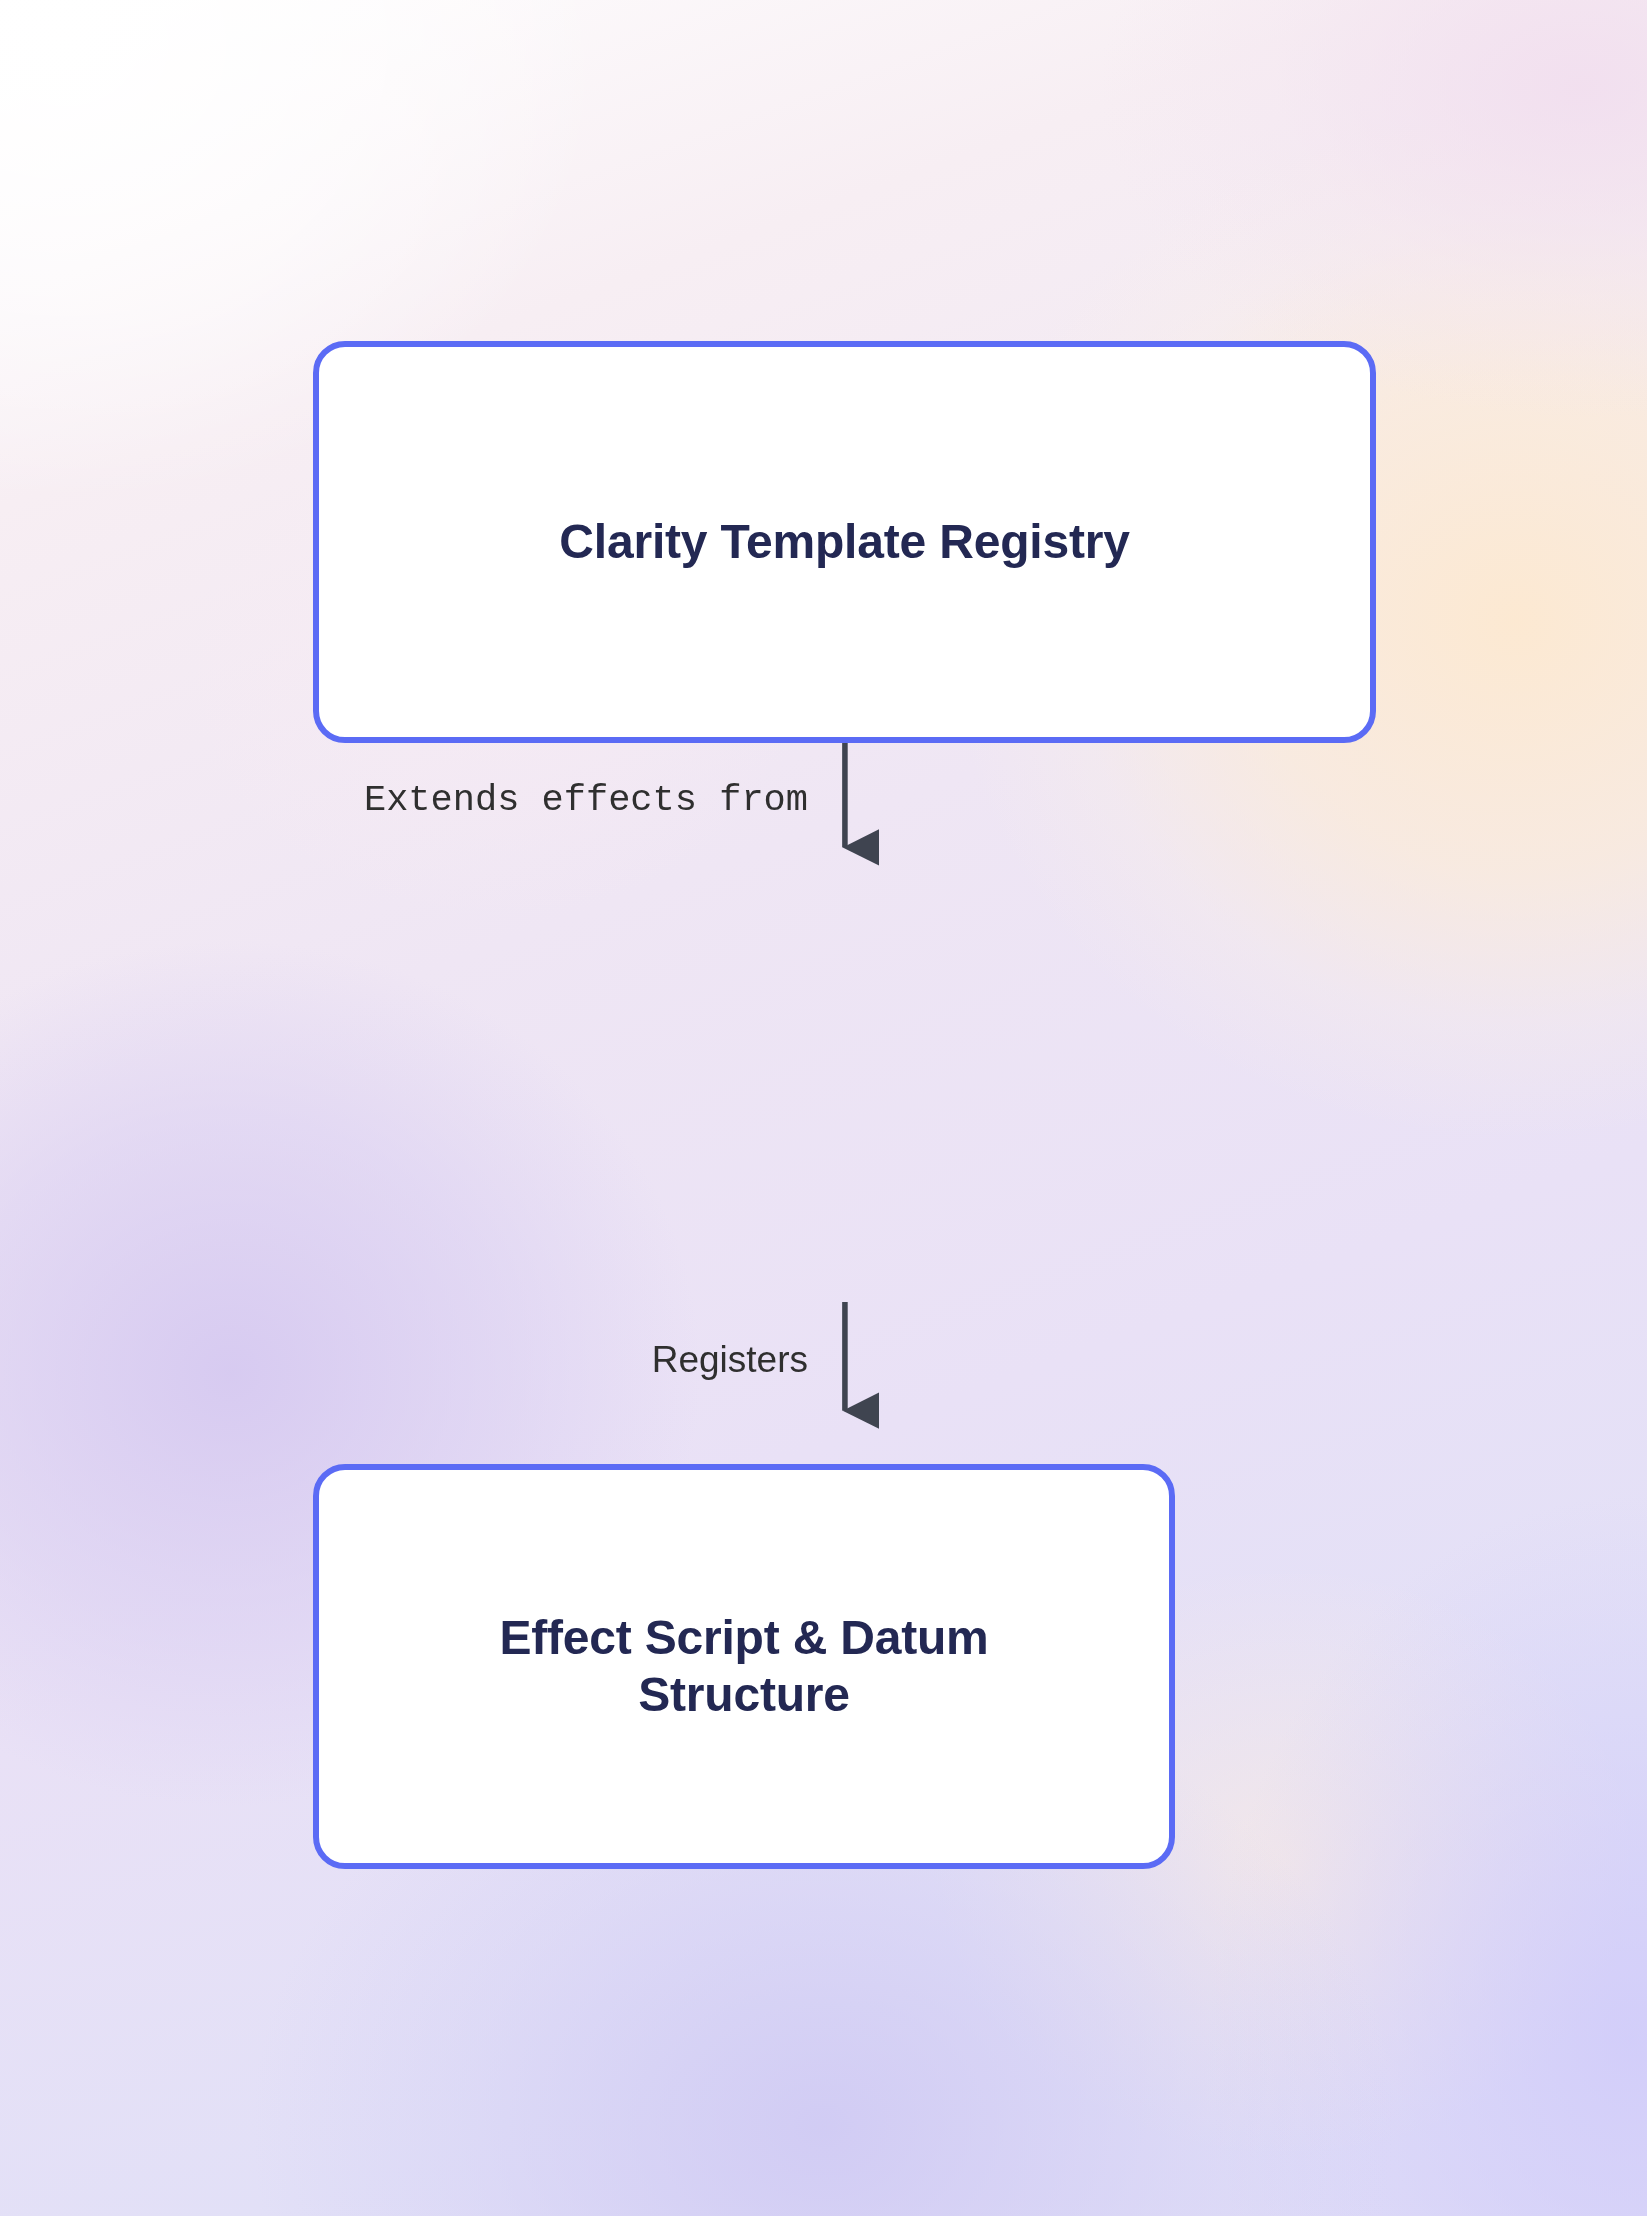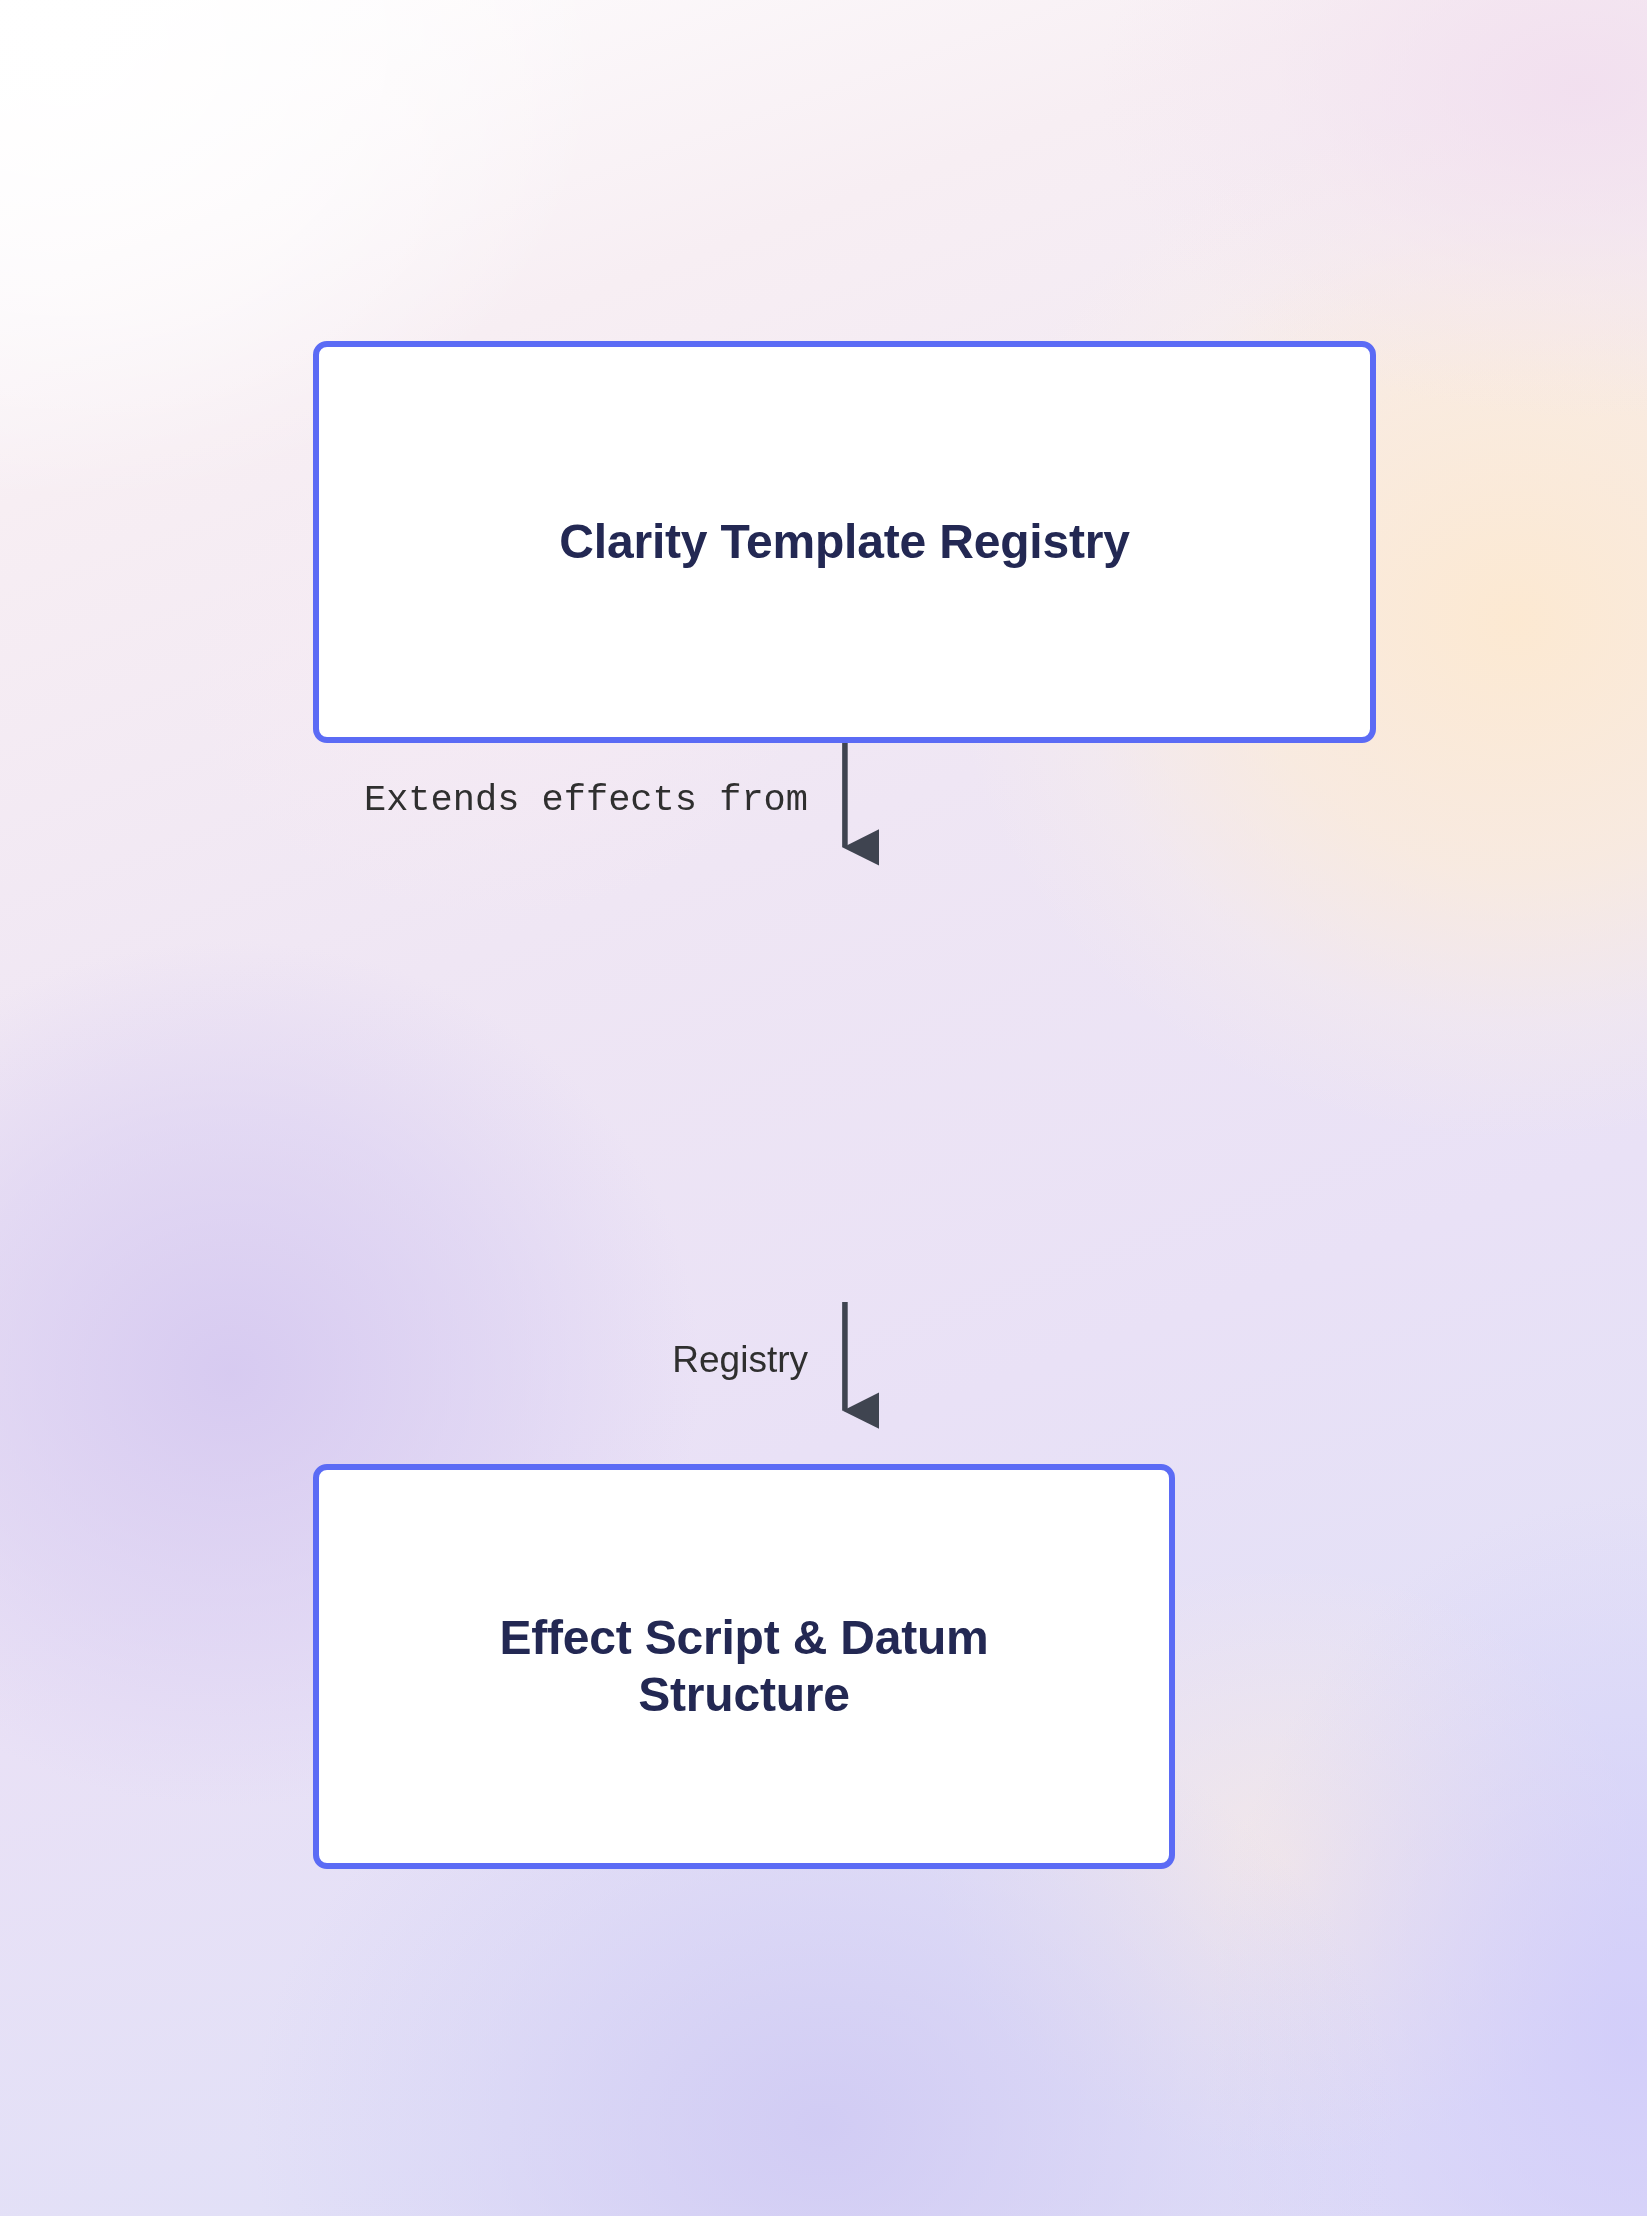--- a/index.html
+++ b/index.html
@@ -83,21 +83,21 @@
   #flow {
     position: absolute;
     inset: 0;
   }
 
   .node {
     position: absolute;
     box-sizing: border-box;
     background: #ffffff;
     border: 6.3px solid #5b6bf5;
-    border-radius: 14px;
+    border-radius: 32px;
     display: flex;
     align-items: center;
     justify-content: center;
     text-align: center;
   }
   .node-label {
     font-size: 48px;
     font-weight: bold;
     color: #232853;
     line-height: 1.18;
@@ -161,17 +161,17 @@
     </div>
 
 
     <div class="node" id="node-3">
       <span class="node-label">Effect Script &amp; Datum
 Structure</span>
     </div>
 
     <div class="edge-label" id="edge-label-1">Extends effects from</div>
 
-    <div class="edge-label" id="edge-label-2">Registry</div>
+    <div class="edge-label" id="edge-label-2">Registers</div>
 
   </div>
 </div>
 
 
 </body></html>

